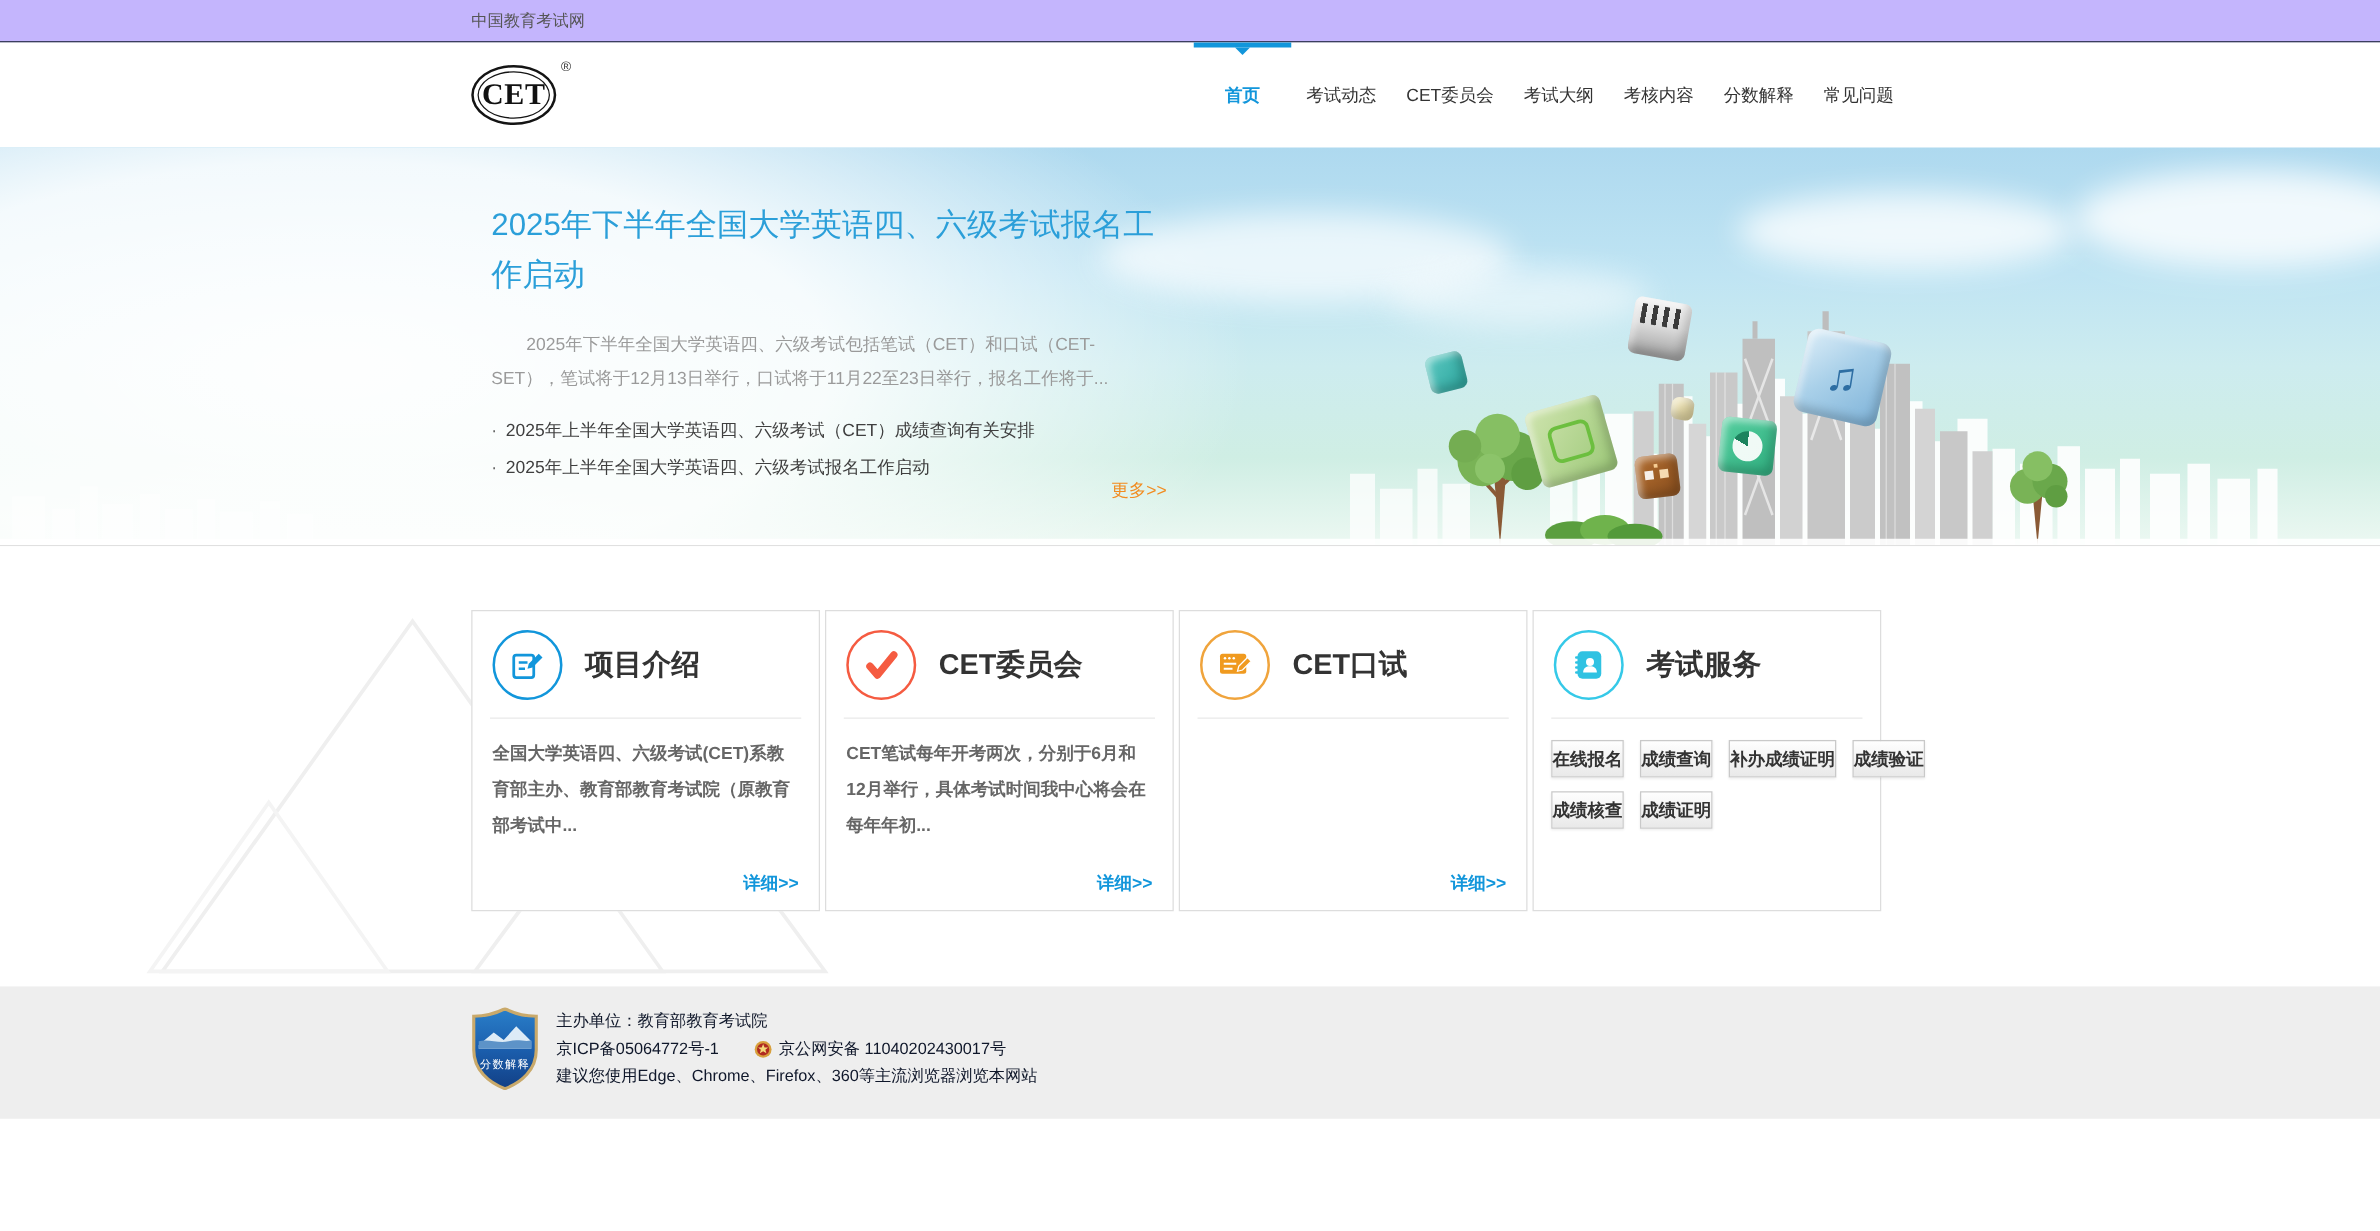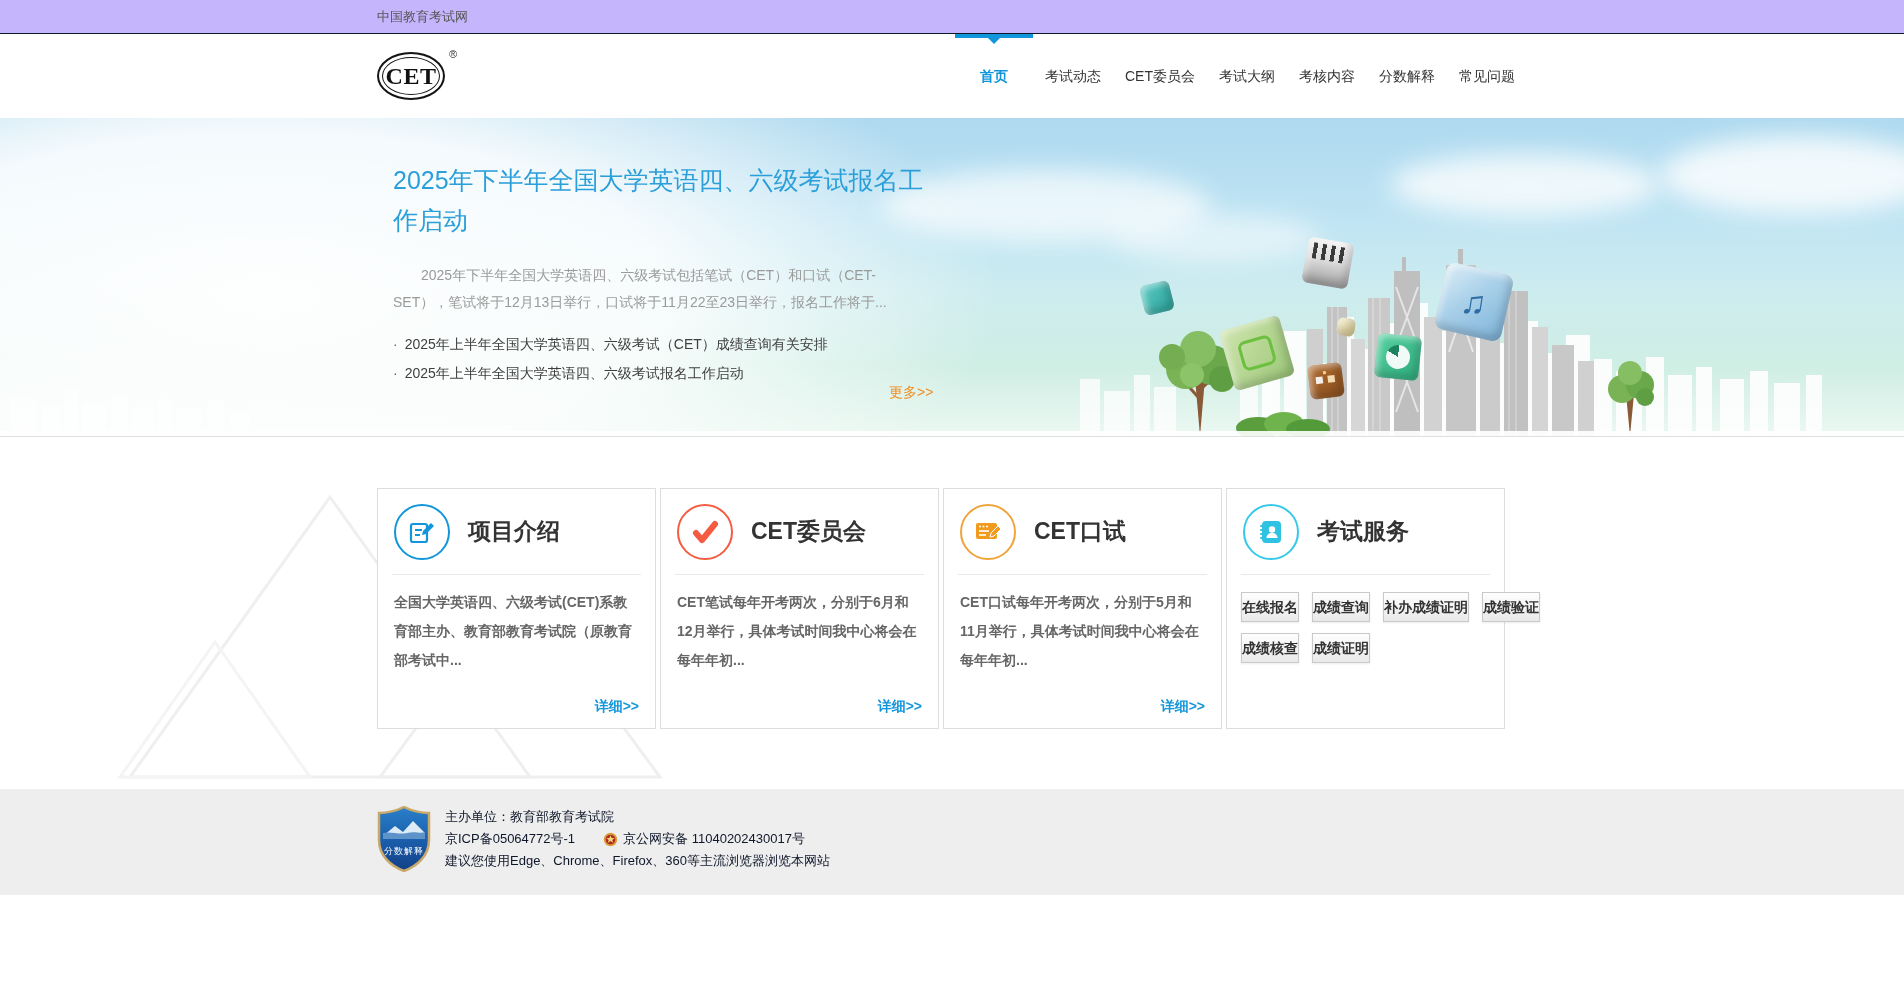--- a/index.html
+++ b/index.html
@@ -335,21 +335,20 @@
                 <circle cx="10.5" cy="9.5" r="1" fill="#fff"></circle>
                 <circle cx="14" cy="9.5" r="1" fill="#fff"></circle>
               <line x1="6" y1="14" x2="16" y2="14" stroke="#fff" stroke-width="1.6"></line>
               <line x1="6" y1="18" x2="13" y2="18" stroke="#fff" stroke-width="1.6"></line>
               <path d="M18 16 L25 9 L28 12 L21 19 L17 20 Z" fill="#f09a1f" stroke="#fff" stroke-width="1"></path>
             </svg>
           </div>
           <span class="card-title">CET口试</span>
         </div>
         <div class="card-divider"></div>
-        <div class="card-body">CET口试每年开考两次，分别于5月和11月举行，具体考试时间我中心将会在每年年初...</div>
         <span class="card-link">详细&gt;&gt;</span>
       </div>
 
       <div class="card">
         <div class="card-head">
           <div class="icon-circle ic-cyan">
             <svg width="30" height="30" viewBox="0 0 30 30">
               <rect x="6" y="4" width="19" height="22" rx="4" fill="#2fc2e2"></rect>
               <path d="M5 9 h3 M5 13 h3 M5 17 h3 M5 21 h3" stroke="#2fc2e2" stroke-width="2" stroke-linecap="round"></path>
               <circle cx="16" cy="12.5" r="3.2" fill="#fff"></circle>

